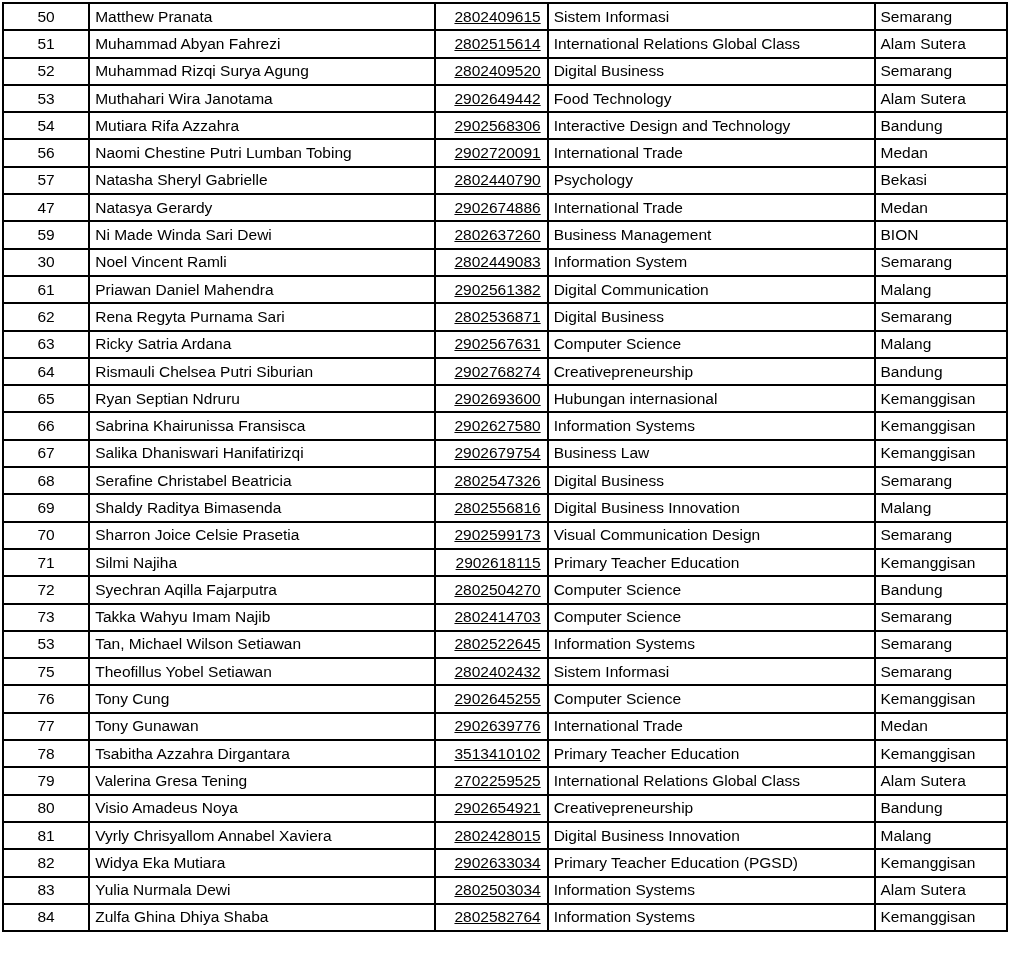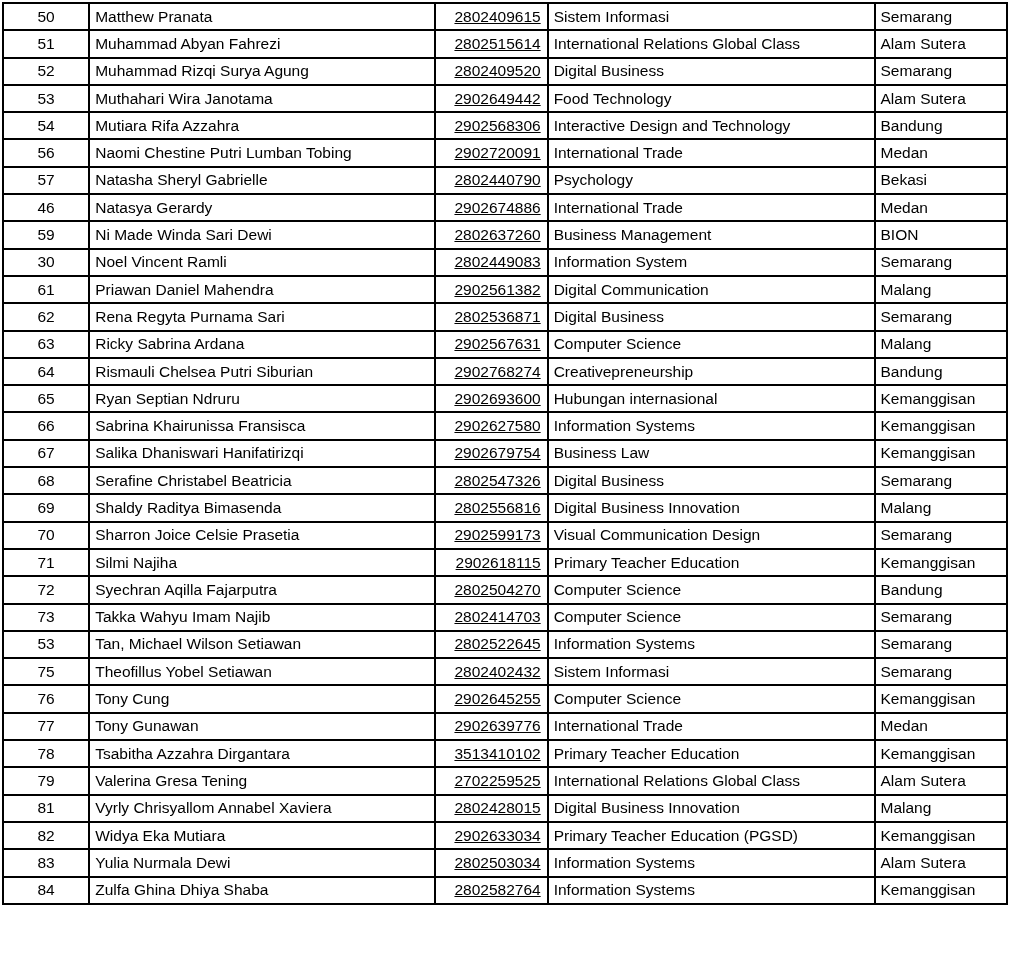--- a/index.html
+++ b/index.html
@@ -98,21 +98,21 @@
         <td class="col-campus">Medan</td>
       </tr>
       <tr>
         <td class="col-no">57</td>
         <td class="col-name">Natasha Sheryl Gabrielle</td>
         <td class="col-id">2802440790</td>
         <td class="col-major">Psychology</td>
         <td class="col-campus">Bekasi</td>
       </tr>
       <tr>
-        <td class="col-no">46</td>
+        <td class="col-no">47</td>
         <td class="col-name">Natasya Gerardy</td>
         <td class="col-id">2902674886</td>
         <td class="col-major">International Trade</td>
         <td class="col-campus">Medan</td>
       </tr>
       <tr>
         <td class="col-no">59</td>
         <td class="col-name">Ni Made Winda Sari Dewi</td>
         <td class="col-id">2802637260</td>
         <td class="col-major">Business Management</td>
@@ -134,21 +134,21 @@
       </tr>
       <tr>
         <td class="col-no">62</td>
         <td class="col-name">Rena Regyta Purnama Sari</td>
         <td class="col-id">2802536871</td>
         <td class="col-major">Digital Business</td>
         <td class="col-campus">Semarang</td>
       </tr>
       <tr>
         <td class="col-no">63</td>
-        <td class="col-name">Ricky Sabrina Ardana</td>
+        <td class="col-name">Ricky Satria Ardana</td>
         <td class="col-id">2902567631</td>
         <td class="col-major">Computer Science</td>
         <td class="col-campus">Malang</td>
       </tr>
       <tr>
         <td class="col-no">64</td>
         <td class="col-name">Rismauli Chelsea Putri Siburian</td>
         <td class="col-id">2902768274</td>
         <td class="col-major">Creativepreneurship</td>
         <td class="col-campus">Bandung</td>
@@ -252,20 +252,27 @@
         <td class="col-campus">Kemanggisan</td>
       </tr>
       <tr>
         <td class="col-no">79</td>
         <td class="col-name">Valerina Gresa Tening</td>
         <td class="col-id">2702259525</td>
         <td class="col-major">International Relations Global Class</td>
         <td class="col-campus">Alam Sutera</td>
       </tr>
       <tr>
+        <td class="col-no">80</td>
+        <td class="col-name">Visio Amadeus Noya</td>
+        <td class="col-id">2902654921</td>
+        <td class="col-major">Creativepreneurship</td>
+        <td class="col-campus">Bandung</td>
+      </tr>
+      <tr>
         <td class="col-no">81</td>
         <td class="col-name">Vyrly Chrisyallom Annabel Xaviera</td>
         <td class="col-id">2802428015</td>
         <td class="col-major">Digital Business Innovation</td>
         <td class="col-campus">Malang</td>
       </tr>
       <tr>
         <td class="col-no">82</td>
         <td class="col-name">Widya Eka Mutiara</td>
         <td class="col-id">2902633034</td>

